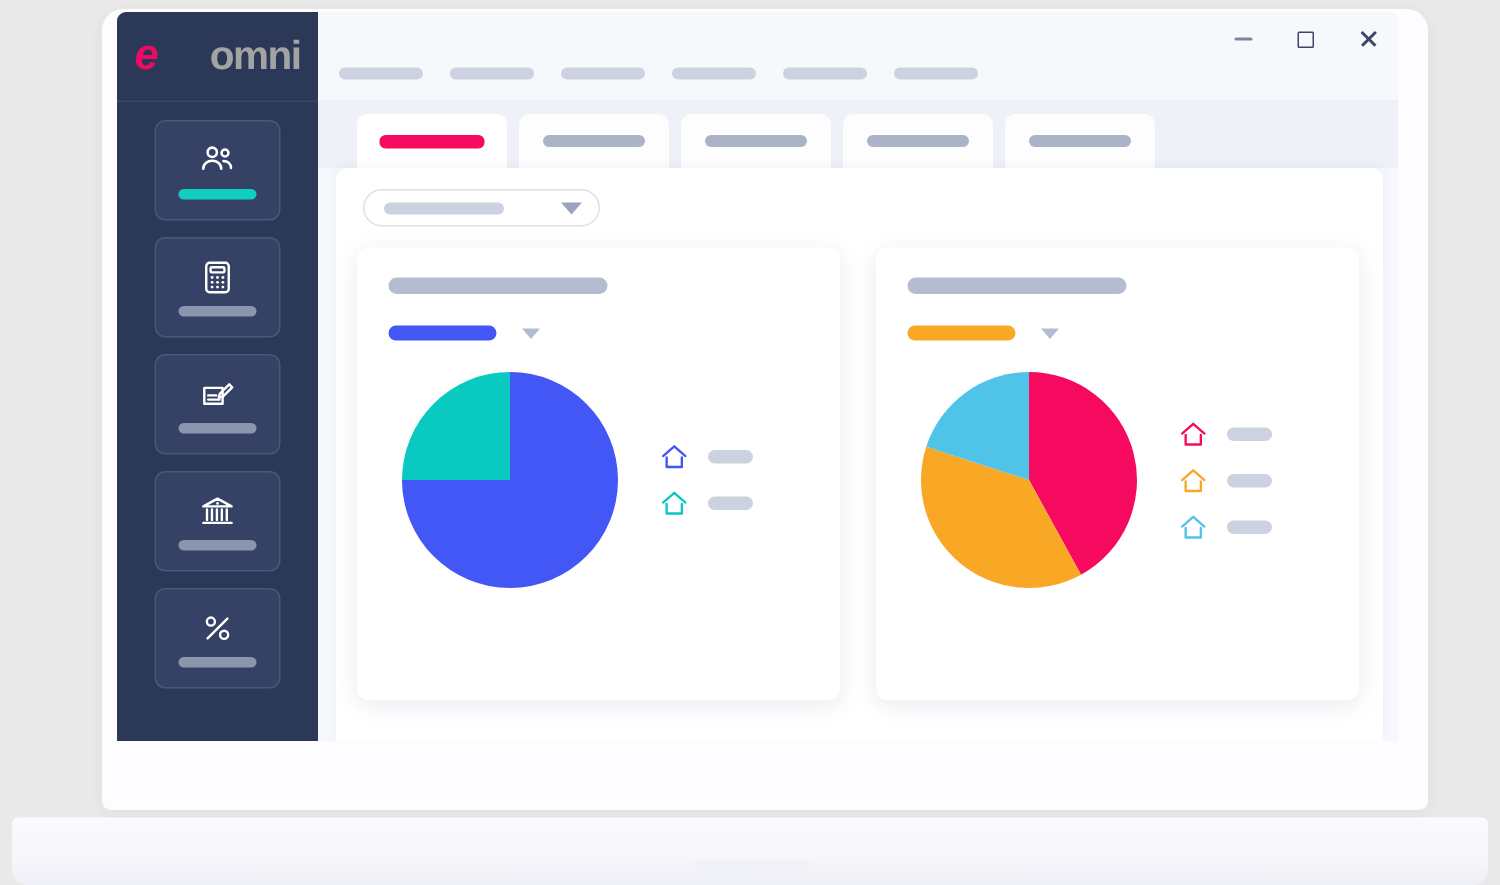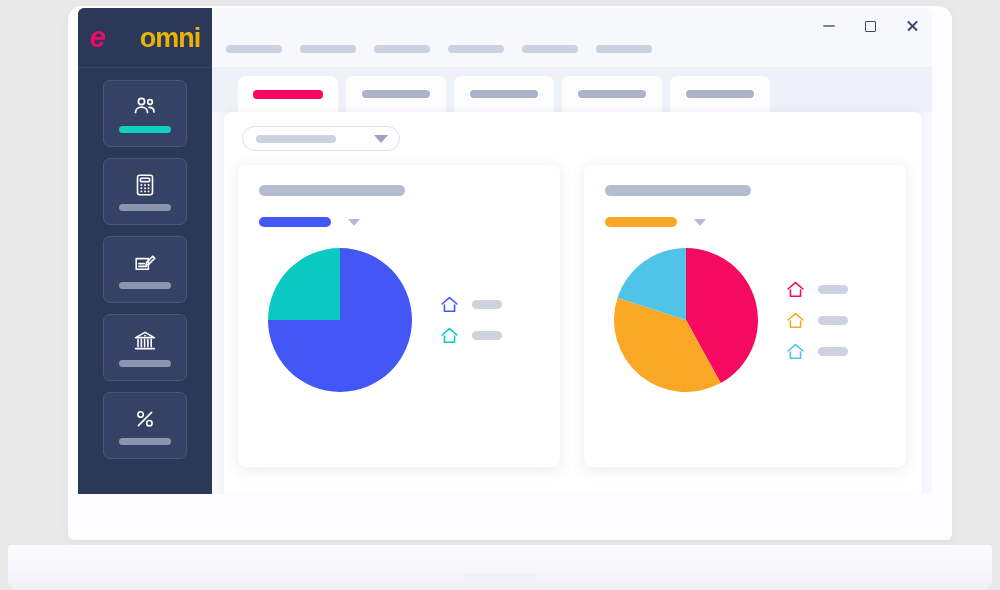--- a/index.html
+++ b/index.html
@@ -72,21 +72,21 @@
     align-items: center;
     justify-content: center;
     border-bottom: 1px solid #3b486b;
   }
   #brand-logo { display: flex; align-items: baseline; letter-spacing: -1px; }
   .brand-e {
     font-size: 29px; font-weight: 700; font-style: italic;
     color: #ec0a63; line-height: 1; margin-right: -3px;
   }
   .brand-rest {
-    font-size: 27px; font-weight: 700; color: #eab308; line-height: 1; margin-left: 38px;
+    font-size: 27px; font-weight: 700; color: #a3a3a3; line-height: 1; margin-left: 38px;
   }
 
   #nav-list { padding-top: 12px; display: flex; flex-direction: column; gap: 11px; }
   .nav-item {
     width: 84px; height: 67px;
     border: 1px solid #4a5878;
     border-radius: 7px;
     background: #354265;
     display: flex; flex-direction: column;
     align-items: center; justify-content: center;

